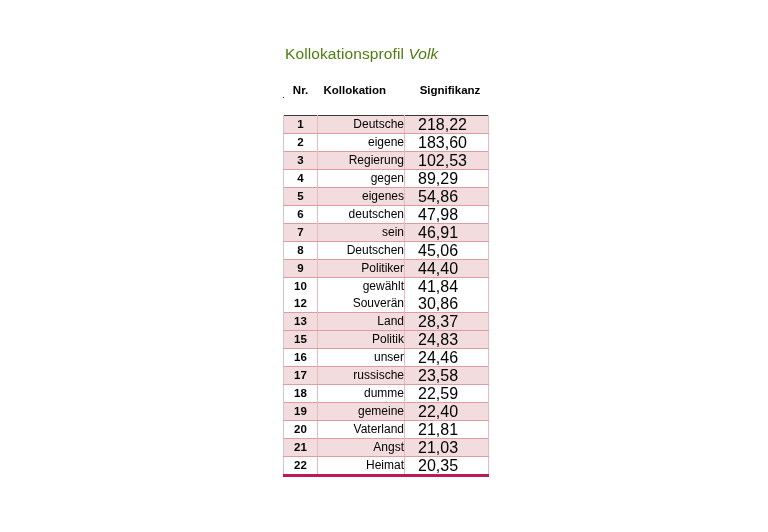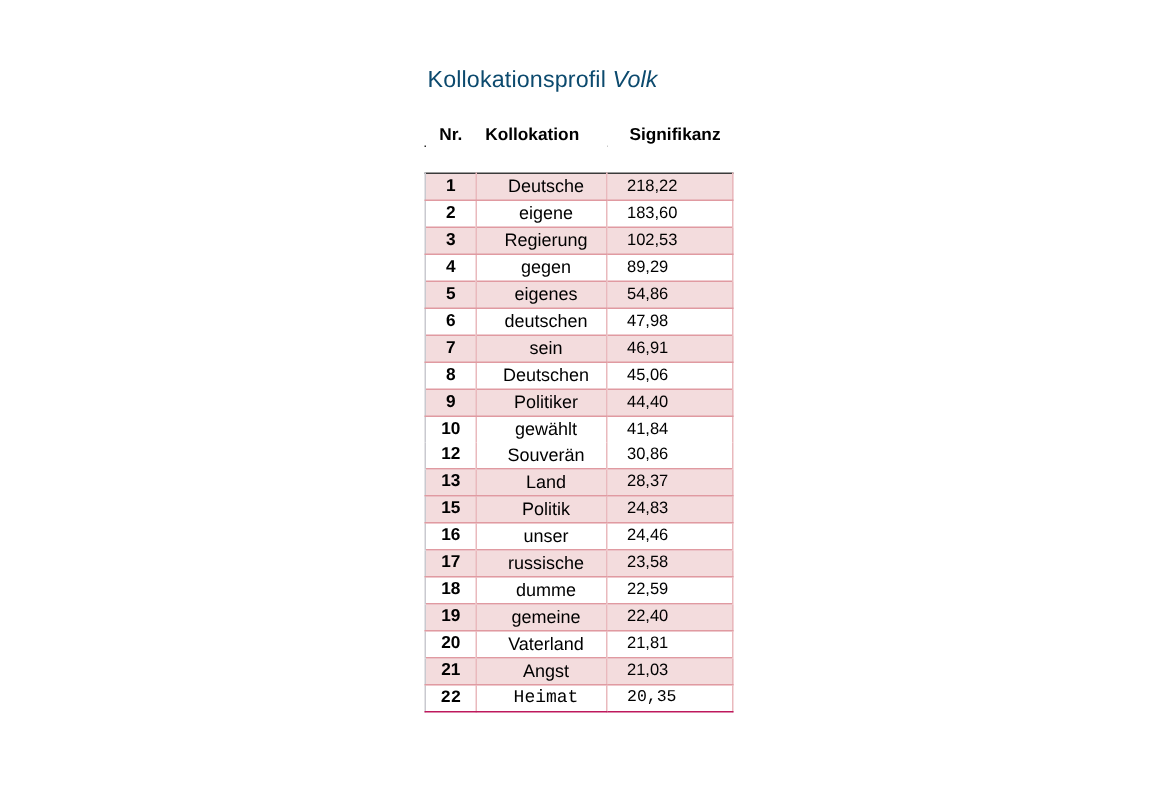--- a/index.html
+++ b/index.html
@@ -23,21 +23,21 @@
     height: 532px;
     background: #ffffff;
   }
   .title {
     position: absolute;
     left: 285px;
     top: 44px;
     font-size: 15.5px;
     line-height: 20px;
     letter-spacing: 0.1px;
-    color: #0c4a6e;
+    color: #4d7c0f;
     white-space: nowrap;
     font-weight: 400;
   }
   .title .term {
     font-style: italic;
   }
   .table-wrap {
     position: absolute;
     left: 283px;
     top: 80px;
@@ -79,46 +79,45 @@
     border-right: 1px solid #e9b9bd;
     background: #ffffff;
   }
   table.kollo tbody td.cell-nr {
     text-align: center;
     font-weight: bold;
     font-size: 11.5px;
     border-left: 1px solid #c9c9cf;
   }
   table.kollo tbody td.cell-koll {
-    text-align: center;
+    text-align: right;
     padding-left: 6px;
     font-size: 12px;
   }
   table.kollo tbody td.cell-sig {
     text-align: left;
     padding-left: 13px;
-    font-size: 11px;
+    font-size: 16px;
     border-right: 1px solid #e9b9bd;
   }
   
   table.kollo tbody tr.hl td {
     background: #f3dcdd;
     border-top: 1px solid #e09aa1;
     border-bottom: 1px solid #e09aa1;
   }
   table.kollo tbody tr.hl td.cell-nr {
     border-left: 1px solid #c9c9cf;
   }
   
   table.kollo tbody tr.first td {
     border-top: 1px solid #3a3a3a;
   }
   table.kollo tbody tr.last td {
-    border-bottom: 1px solid #be185d;
-    font-family: Liberation Mono, monospace;
+    border-bottom: 3px solid #be185d;
   }
   .header-rule {
     position: absolute;
     left: 283px;
     top: 97px;
     width: 205px;
     height: 1px;
     background: #2b2b2b;
   }
 </style>

